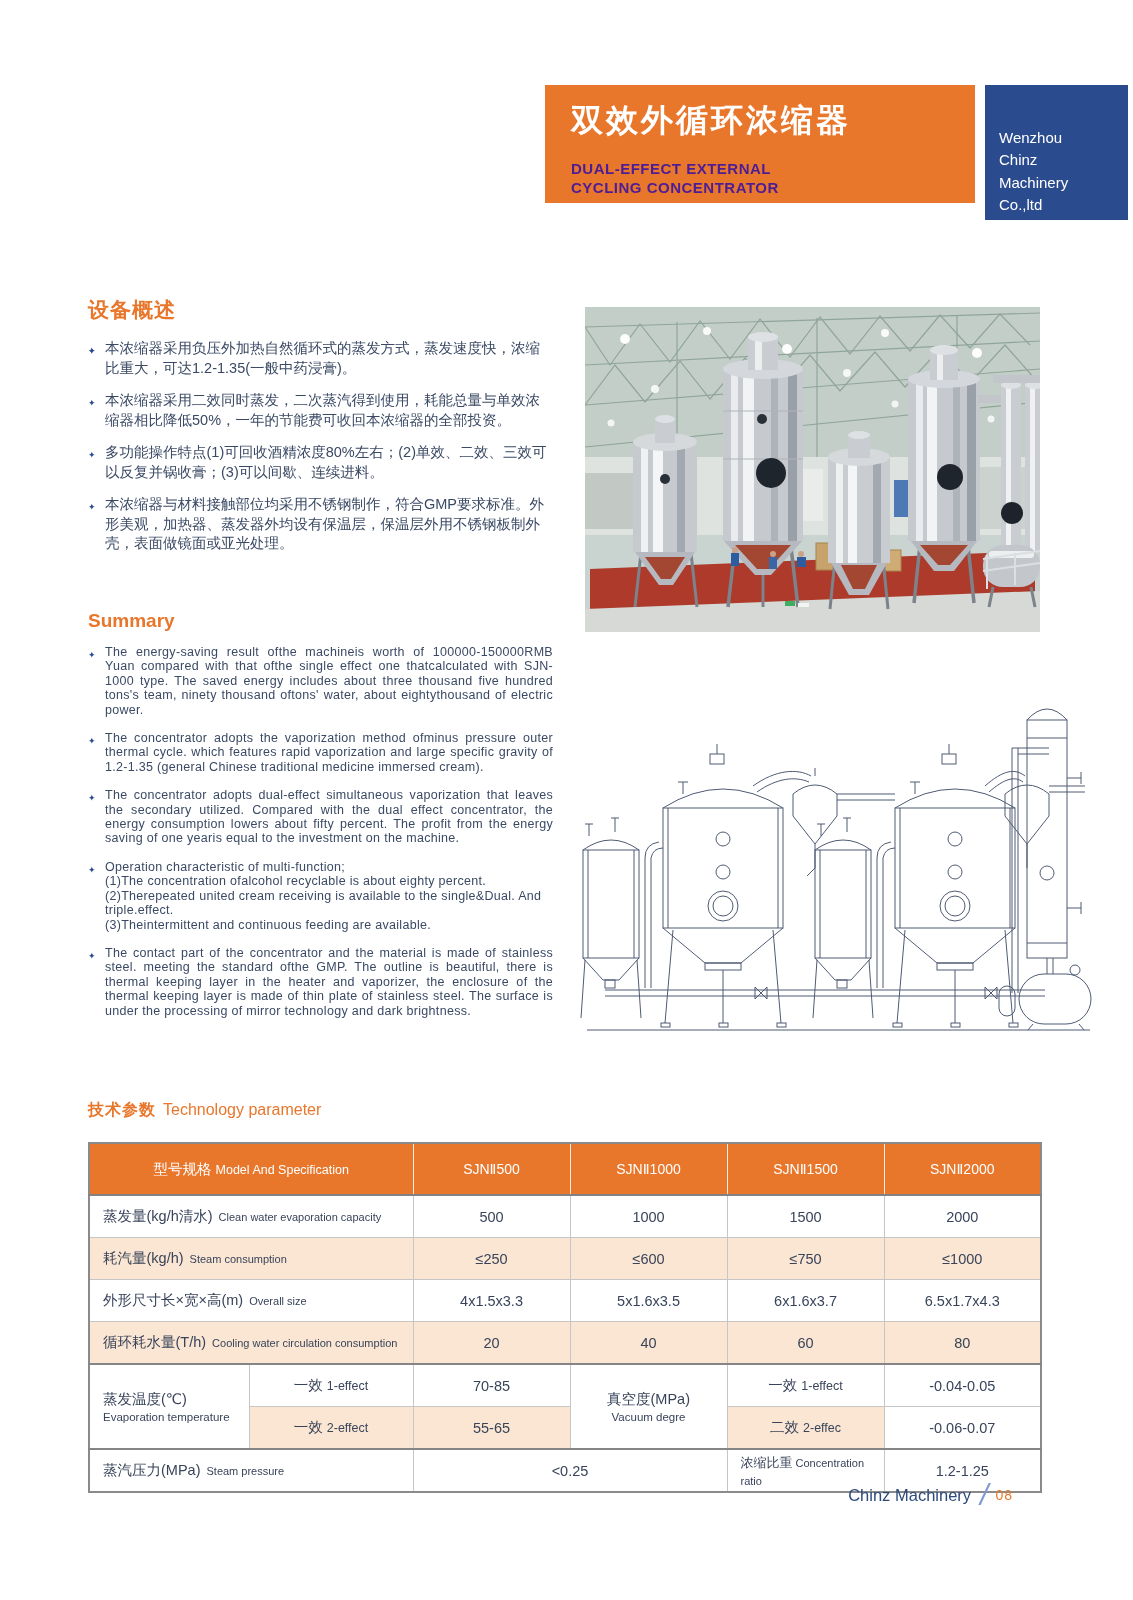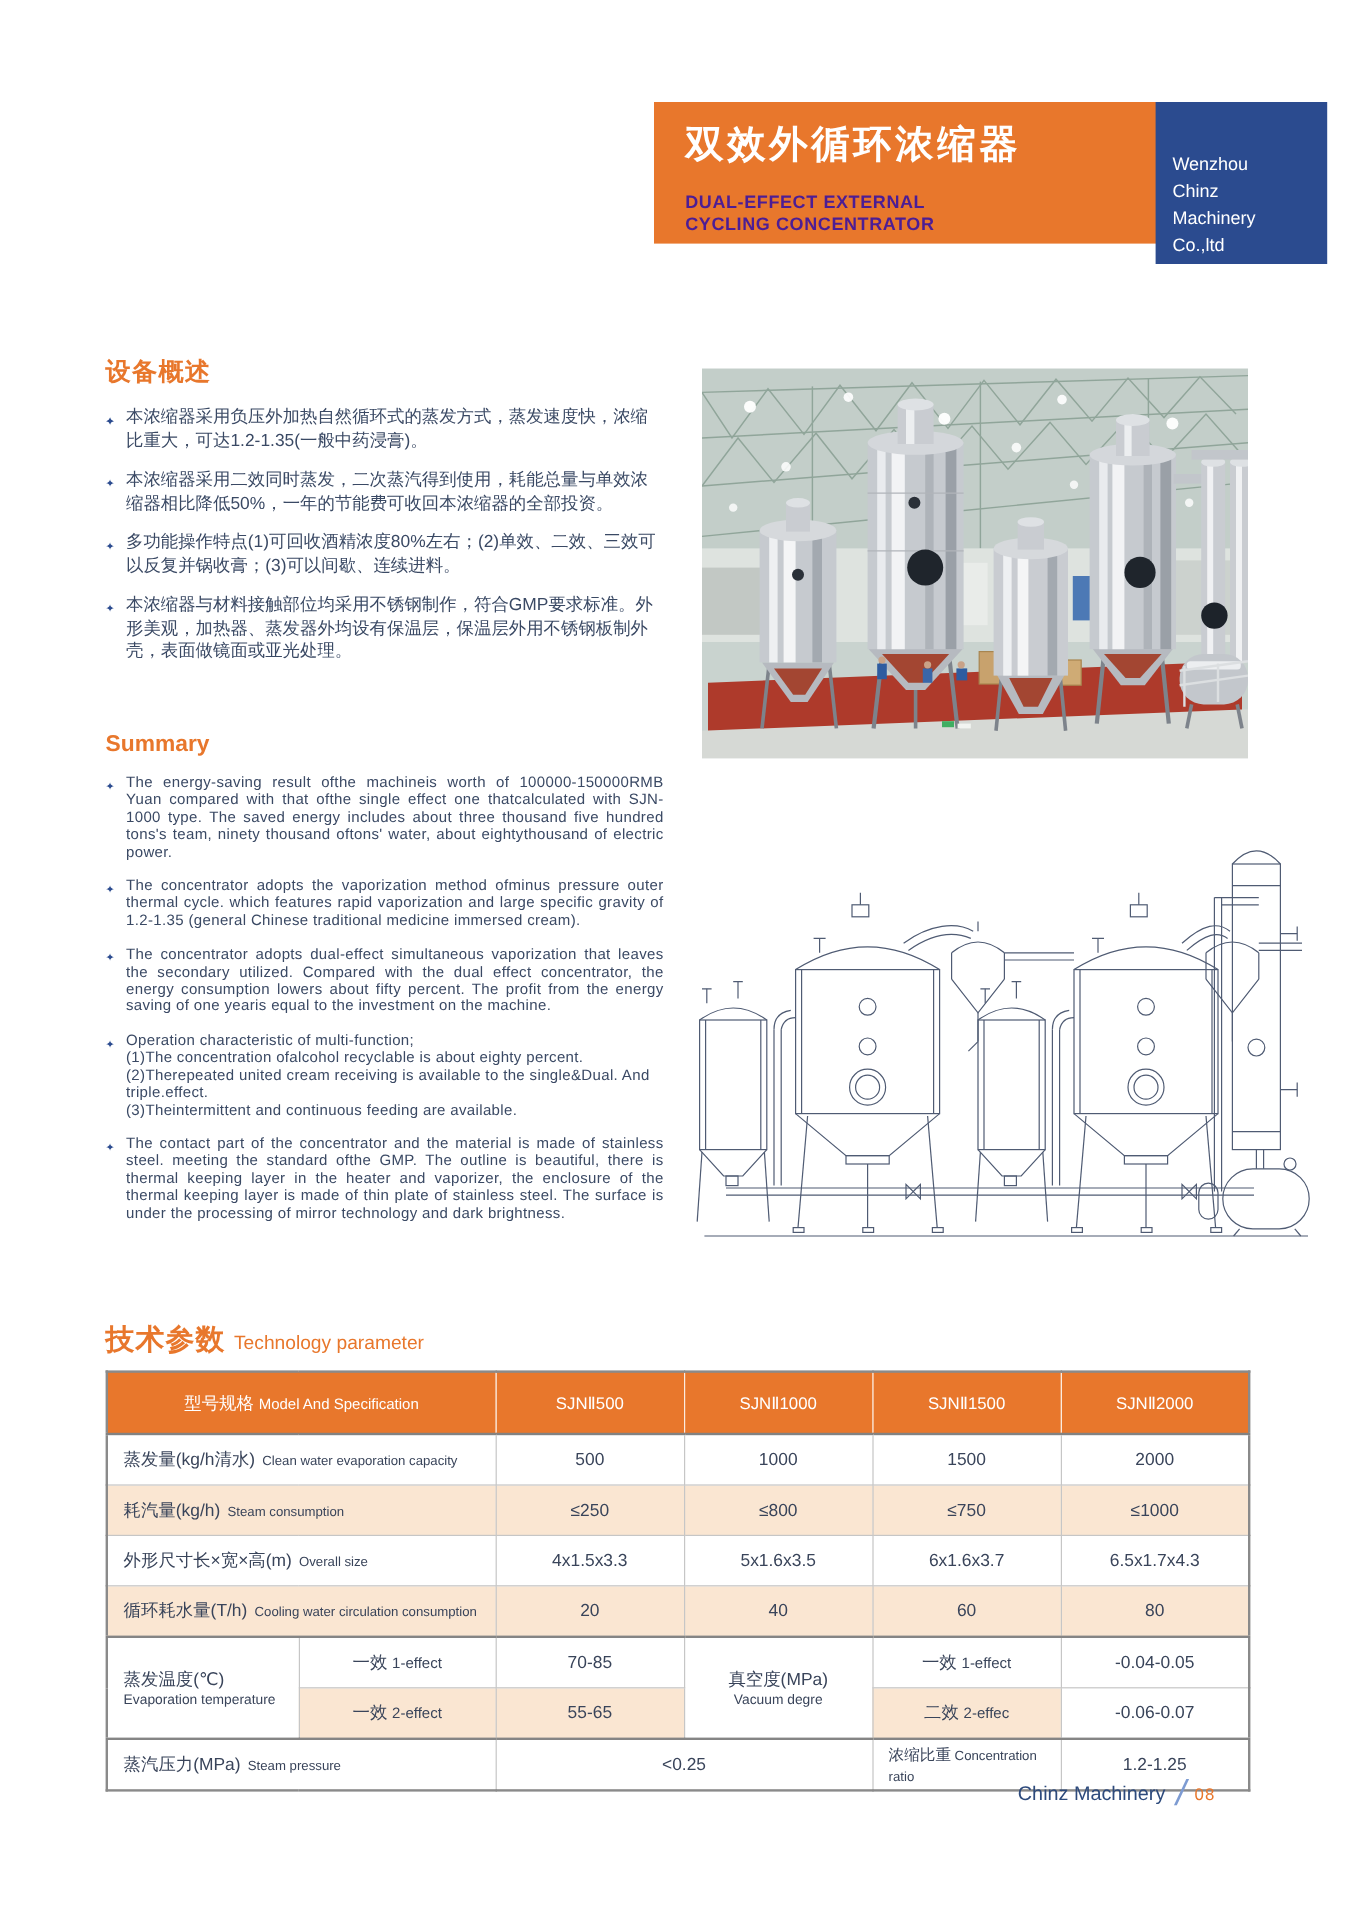--- a/index.html
+++ b/index.html
@@ -5,21 +5,21 @@
   html,body{margin:0;padding:0;background:#ffffff;}
   body{width:1133px;height:1600px;font-family:"Liberation Sans","DejaVu Sans",sans-serif;}
   #page{position:relative;width:1133px;height:1600px;background:#fff;overflow:hidden;}
 
   
   .hdr-orange{position:absolute;left:545px;top:85px;width:430px;height:118px;background:#E8772C;
     color:#fff;box-sizing:border-box;padding:17px 10px 0 26px;}
   .title-zh{font-size:32px;font-weight:bold;letter-spacing:3px;line-height:1.15;}
   .title-en{margin-top:20px;font-size:15px;font-weight:bold;line-height:1.3;color:#4c1d95;
     white-space:pre-line;letter-spacing:.5px;}
-  .hdr-blue{position:absolute;left:963px;top:85px;width:143px;height:135px;background:#2B4B8F;
+  .hdr-blue{position:absolute;left:985px;top:85px;width:143px;height:135px;background:#2B4B8F;
     color:#fff;box-sizing:border-box;padding:19px 6px 0 14px;font-size:15px;line-height:1.5;
     white-space:pre-line;}
 
   
   .sec-overview{position:absolute;left:88px;top:296px;width:462px;}
   .zh-heading{color:#E8772C;font-size:21px;font-weight:600;margin:0 0 15px 0;letter-spacing:1px;}
   .bullets{list-style:none;margin:0;padding:0;}
   .bullets li{position:relative;padding-left:17px;margin-bottom:13px;color:#3A4964;}
   .bullet-icon{position:absolute;left:0;top:3px;font-size:9px;color:#2B4B8F;}
   .zh-bullets li{font-size:14.5px;line-height:19.5px;}
@@ -29,21 +29,21 @@
     letter-spacing:.3px;}
   .en-bullets li.prelines{white-space:pre-line;text-align:left;}
 
   
   .photo{position:absolute;left:585px;top:307px;width:455px;height:325px;}
   .drawing{position:absolute;left:575px;top:658px;width:525px;height:400px;}
   .photo svg,.drawing svg{display:block;width:100%;height:100%;}
 
   
   .tech-heading{position:absolute;left:88px;top:1100px;color:#E8772C;}
-  .tech-heading .zh{font-size:24px;font-weight:bold;letter-spacing:1px;font-family:Liberation Mono, monospace;}
+  .tech-heading .zh{font-size:16px;font-weight:bold;letter-spacing:1px;font-family:Liberation Mono, monospace;}
   .tech-heading .en{font-size:16px;margin-left:7px;}
   table.param{position:absolute;left:88px;top:1142px;width:952px;border-collapse:collapse;
     table-layout:fixed;border:2px solid #8a8a8a;padding-left:40px;}
   table.param th{background:#E8772C;color:#fff;font-weight:normal;font-size:14px;height:48px;
     border-right:1px solid rgba(255,255,255,.85);border-bottom:2px solid #828282;}
   table.param th:last-child{border-right:none;}
   table.param td{border:1px solid #c6c6c6;text-align:center;font-size:14.5px;color:#39445a;
     height:37px;padding:2px 4px;}
   table.param tr.group td{border-top:2px solid #858585;}
   td.lbl{text-align:left !important;padding-left:13px !important;}
@@ -427,21 +427,21 @@
       <tr>
         <td colspan="2" class="lbl"><span class="t-zh">蒸发量(kg/h清水)</span><span class="t-en">Clean water evaporation capacity</span></td>
         <td>500</td>
         <td>1000</td>
         <td>1500</td>
         <td>2000</td>
       </tr>
       <tr>
         <td colspan="2" class="lbl alt"><span class="t-zh">耗汽量(kg/h)</span><span class="t-en">Steam consumption</span></td>
         <td class="alt">≤250</td>
-        <td class="alt">≤800</td>
+        <td class="alt">≤600</td>
         <td class="alt">≤750</td>
         <td class="alt">≤1000</td>
       </tr>
       <tr>
         <td colspan="2" class="lbl"><span class="t-zh">外形尺寸长×宽×高(m)</span><span class="t-en">Overall size</span></td>
         <td>4x1.5x3.3</td>
         <td>5x1.6x3.5</td>
         <td>6x1.6x3.7</td>
         <td>6.5x1.7x4.3</td>
       </tr>

